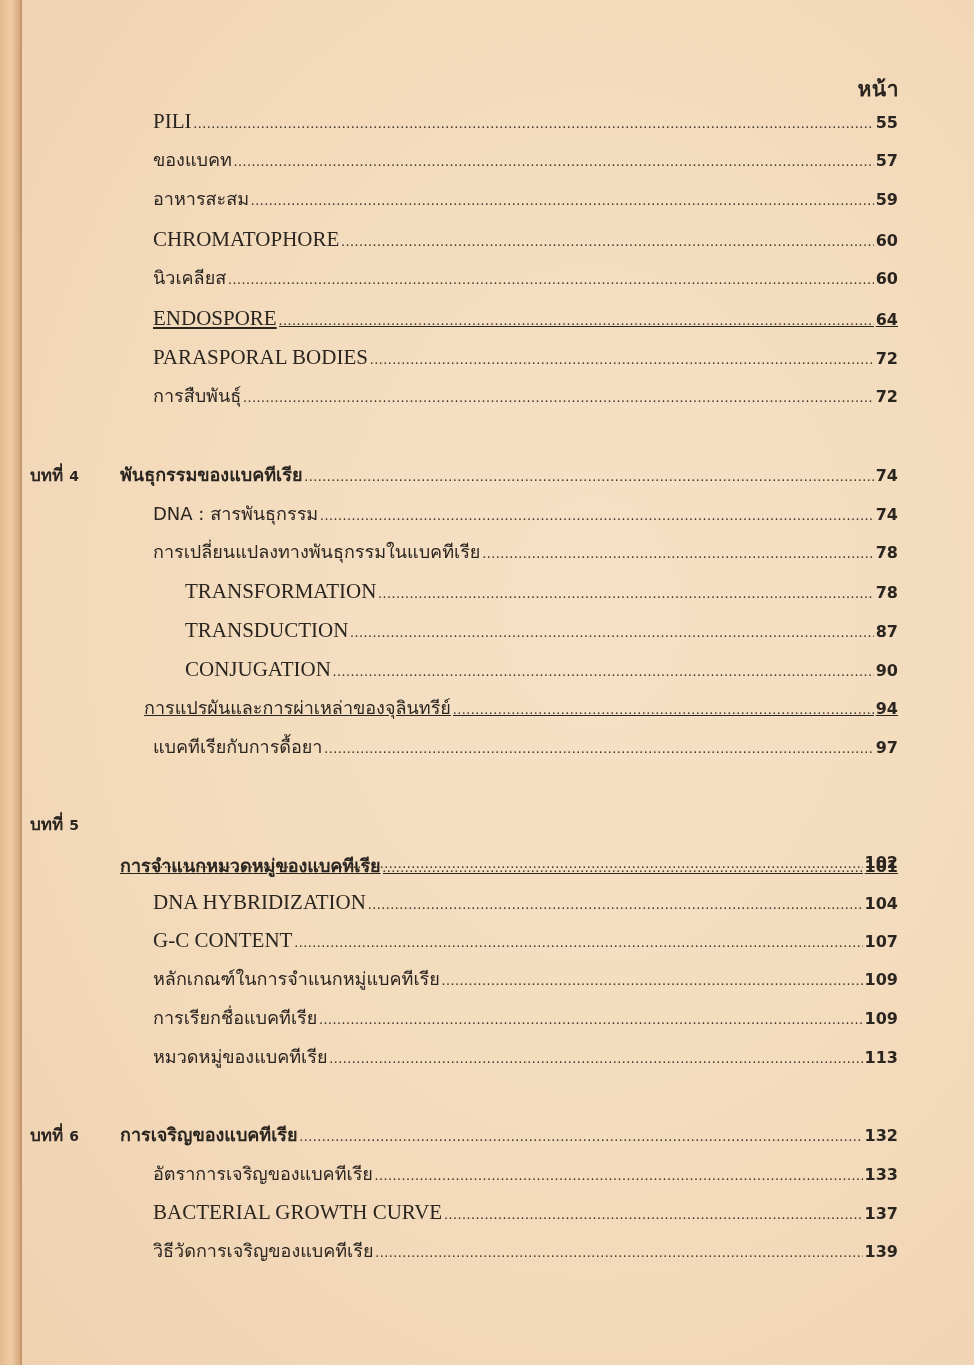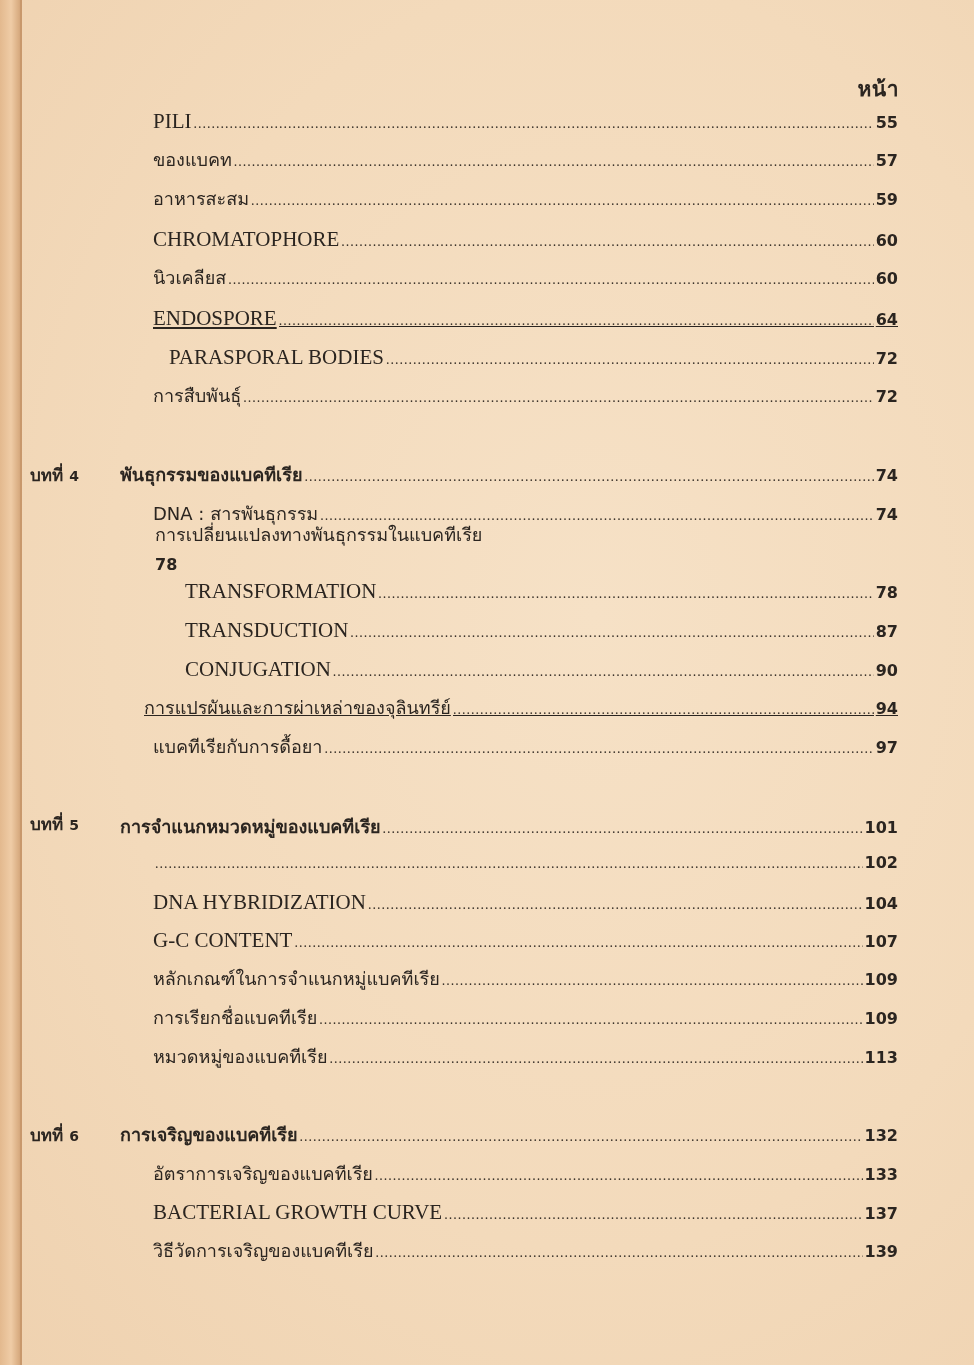--- a/index.html
+++ b/index.html
@@ -71,42 +71,42 @@
       <div class="row" style="left: 131px; top: 263px;">
         <span class="title thai">นิวเคลียส</span>
         <span class="leader"></span>
         <span class="pg">60</span>
       </div>
       <div class="row" style="left: 131px; top: 303px; text-decoration: underline;">
         <span class="title">ENDOSPORE</span>
         <span class="leader"></span>
         <span class="pg">64</span>
       </div>
-      <div class="row" style="left: 147px; top: 342px;">
+      <div class="row" style="left: 131px; top: 342px;">
         <span class="title">PARASPORAL BODIES</span>
         <span class="leader"></span>
         <span class="pg">72</span>
       </div>
       <div class="row" style="left: 131px; top: 381px;">
         <span class="title thai">การสืบพันธุ์</span>
         <span class="leader"></span>
         <span class="pg">72</span>
       </div>
       <div class="chap-label" style="top: 460px; left: 8px;"><span>บทที่</span><span class="num">4</span></div>
       <div class="row chapter" style="left: 98px; top: 460px;">
         <span class="title thai">พันธุกรรมของแบคทีเรีย</span>
         <span class="leader"></span>
         <span class="pg">74</span>
       </div>
       <div class="row" style="left: 131px; top: 499px;">
         <span class="title thai">DNA : สารพันธุกรรม</span>
         <span class="leader"></span>
         <span class="pg">74</span>
       </div>
-      <div class="row" style="left: 131px; top: 520px; flex-direction: column;">
+      <div class="row" style="left: 131px; top: 537px;">
         <span class="title thai">การเปลี่ยนแปลงทางพันธุกรรมในแบคทีเรีย</span>
         <span class="leader"></span>
         <span class="pg">78</span>
       </div>
       <div class="row" style="left: 163px; top: 576px;">
         <span class="title">TRANSFORMATION</span>
         <span class="leader"></span>
         <span class="pg">78</span>
       </div>
       <div class="row" style="left: 163px; top: 615px;">
@@ -123,21 +123,21 @@
         <span class="title thai">การแปรผันและการผ่าเหล่าของจุลินทรีย์</span>
         <span class="leader"></span>
         <span class="pg">94</span>
       </div>
       <div class="row" style="left: 131px; top: 732px;">
         <span class="title thai">แบคทีเรียกับการดื้อยา</span>
         <span class="leader"></span>
         <span class="pg">97</span>
       </div>
       <div class="chap-label" style="top: 809px; left: 8px;"><span>บทที่</span><span class="num">5</span></div>
-      <div class="row chapter" style="left: 98px; top: 812px;">
+      <div class="row chapter" style="left: 98px; top: 851px; text-decoration: underline;">
         <span class="title thai">การจำแนกหมวดหมู่ของแบคทีเรีย</span>
         <span class="leader"></span>
         <span class="pg">101</span>
       </div>
       <div class="row" style="left: 131px; top: 848px;">
         <span class="leader"></span>
         <span class="pg">102</span>
       </div>
       <div class="row" style="left: 131px; top: 887px;">
         <span class="title">DNA HYBRIDIZATION</span>

